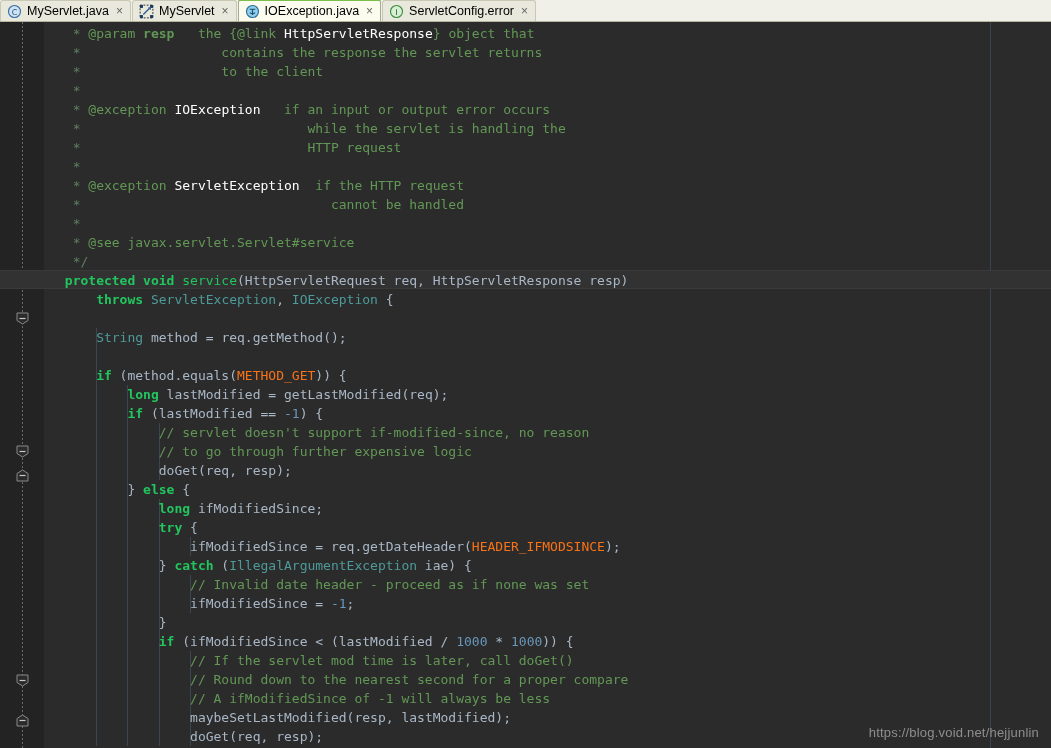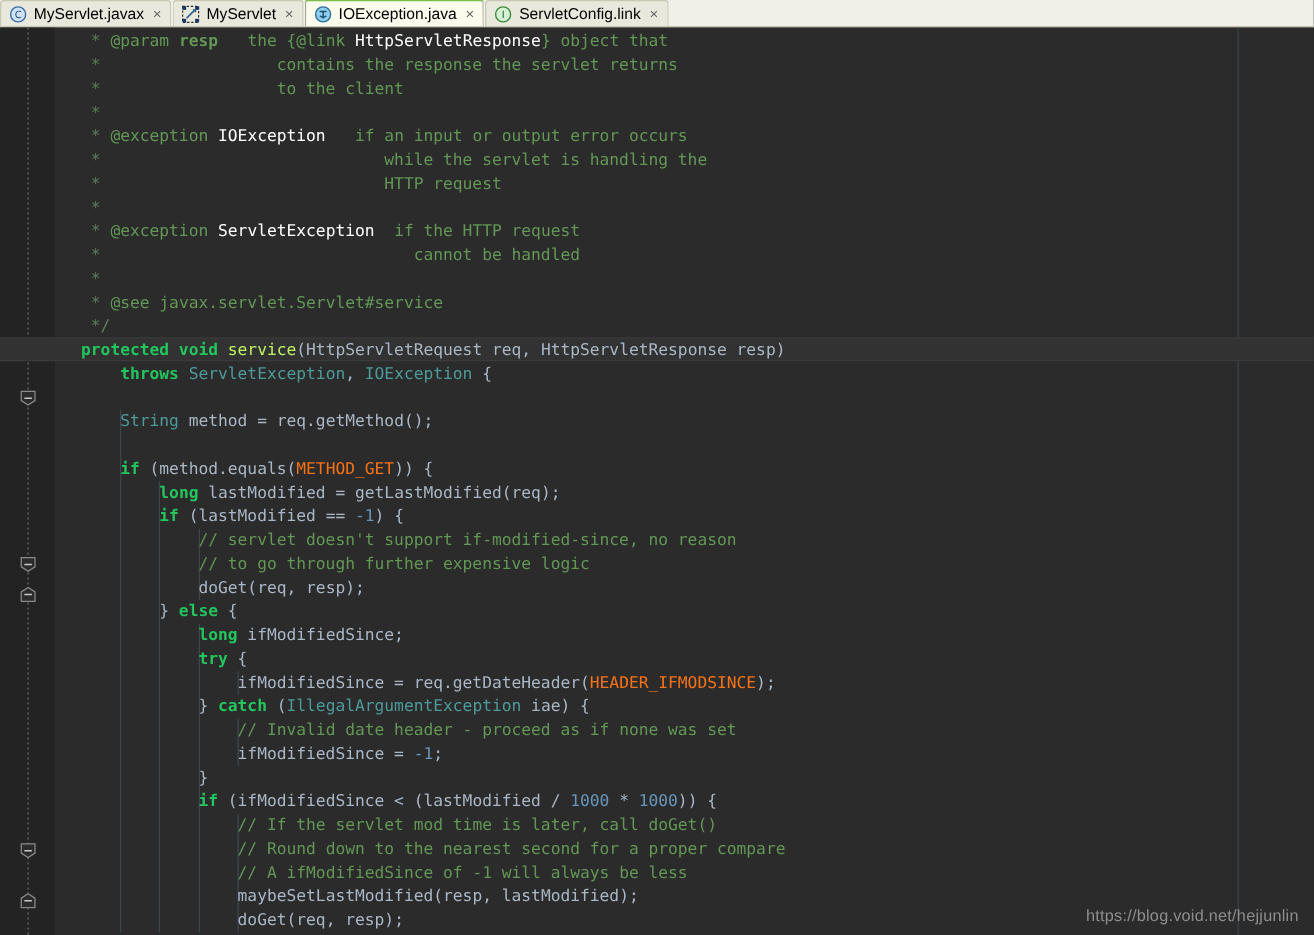--- a/index.html
+++ b/index.html
@@ -139,21 +139,21 @@
   }
 
   
   .c-cmt      { color: #629755; }           
   .c-cmt-b    { color: #629755; font-weight: bold; }
   .c-cmt-tag  { color: #629755; }
   .c-cmt-lnk  { color: #ffffff; }           
   .c-kw       { color: #22c55e; font-weight: bold; }           
   .c-type     { color: #4e9a9a; }           
   .c-plain    { color: #a9b7c6; }
-  .c-method   { color: #bef264; }
+  .c-method   { color: #22c55e; }
   .c-static   { color: #f97316; }           
   .c-num      { color: #6897bb; }           
   .c-punct    { color: #a9b7c6; }
   .c-star     { color: #5f7e5f; }
 
   
   #watermark {
     position: absolute;
     right: 12px; bottom: 8px;
     font-family: "Liberation Sans", sans-serif;
@@ -165,21 +165,21 @@
 </style>
 </head>
 <body>
 
 <div id="tabbar">
     <div class="tab">
       <svg viewBox="0 0 16 16" class="tab-icon">
         <circle cx="8" cy="8" r="6.4" fill="#cfe3f5" stroke="#3a6ea5" stroke-width="1.2"></circle>
         <text x="8" y="11.4" font-size="8.5" text-anchor="middle" fill="#1f4e79" font-family="DejaVu Sans, sans-serif">C</text>
       </svg>
-      <span class="tab-label">MyServlet.javax</span>
+      <span class="tab-label">MyServlet.java</span>
       <span class="tab-close">×</span>
     </div>
     <div class="tab">
       <svg viewBox="0 0 16 16" class="tab-icon">
         <rect x="1.2" y="1.2" width="13.6" height="13.6" fill="none" stroke="#2b2b2b" stroke-width="1" stroke-dasharray="2 1.5"></rect>
         <rect x="1" y="1" width="3.2" height="3.2" fill="#1b3a63"></rect>
         <rect x="11.8" y="1" width="3.2" height="3.2" fill="#1b3a63"></rect>
         <rect x="1" y="11.8" width="3.2" height="3.2" fill="#1b3a63"></rect>
         <rect x="11.8" y="11.8" width="3.2" height="3.2" fill="#1b3a63"></rect>
         <path d="M4.6 11.2L11.2 4.6" stroke="#2b5d8f" stroke-width="1.4"></path>
@@ -195,21 +195,21 @@
         <path d="M5.2 9.2c1.6 1.6 4 1.6 5.6 0" stroke="#1d4f6b" stroke-width="1.2" fill="none"></path>
       </svg>
       <span class="tab-label">IOException.java</span>
       <span class="tab-close">×</span>
     </div>
     <div class="tab">
       <svg viewBox="0 0 16 16" class="tab-icon">
         <circle cx="8" cy="8" r="6.4" fill="#d6f0d6" stroke="#3d8b3d" stroke-width="1.2"></circle>
         <text x="8" y="11.4" font-size="8.5" text-anchor="middle" fill="#1f5c1f" font-family="DejaVu Sans, sans-serif">I</text>
       </svg>
-      <span class="tab-label">ServletConfig.link</span>
+      <span class="tab-label">ServletConfig.error</span>
       <span class="tab-close">×</span>
     </div>
   </div>
 
 <div id="editor">
   <div id="gutter">
     <div id="fold-line"></div>
   <svg class="fold-marker" viewBox="0 0 13 13" style="top: 248px;">
         <polygon points="6.5,1 12,4.5 12,12 1,12 1,4.5" fill="#2b2b2b" stroke="#8a8a8a" stroke-width="1"></polygon>
         <line x1="3.5" y1="6.5" x2="9.5" y2="6.5" stroke="#c8c8c8" stroke-width="1.2"></line>

